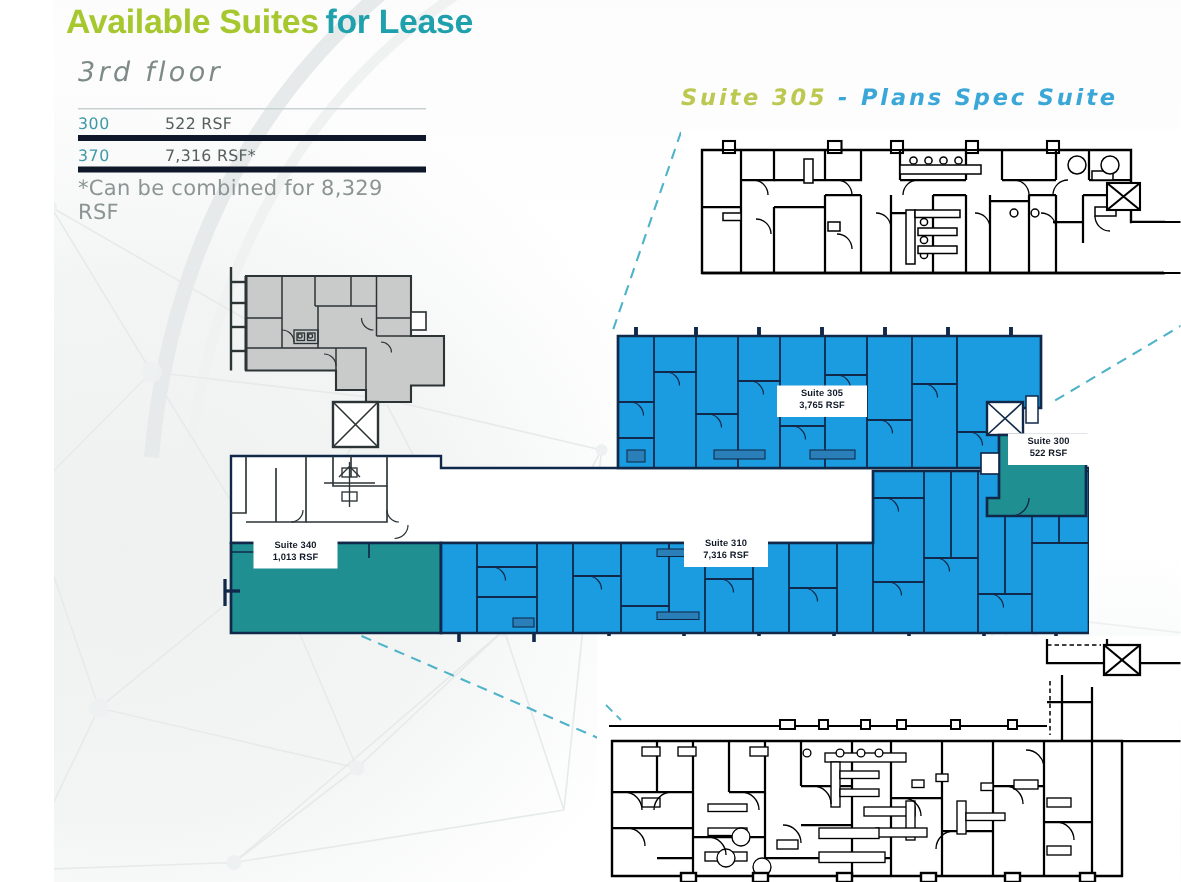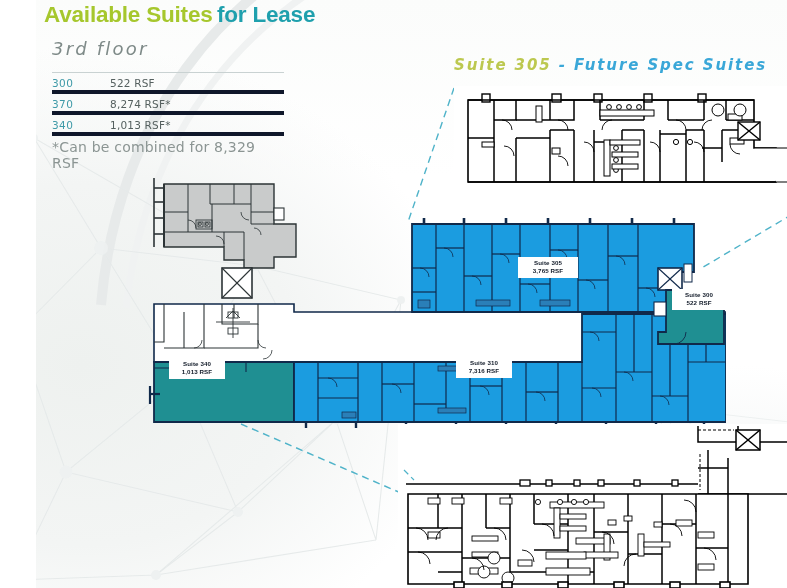--- a/index.html
+++ b/index.html
@@ -120,33 +120,29 @@
 
   <div class="tbl">
     <div class="row head"></div>
 
     <div class="row">
       <div class="c-num">300</div>
       <div class="c-area">522 RSF</div>
     </div>
     <div class="row">
       <div class="c-num">370</div>
-      <div class="c-area">8,274 RSF*</div>
-    </div>
-    <div class="row">
-      <div class="c-num">340</div>
-      <div class="c-area">1,013 RSF*</div>
+      <div class="c-area">7,316 RSF*</div>
     </div>
 
     <div class="note">*Can be combined for 8,329 RSF</div>
   </div>
 
   <div class="inset-title" id="t305">
     <span class="t-olive">Suite 305</span>
-    <span class="t-blue">- Future Spec Suites</span>
+    <span class="t-blue">- Plans Spec Suite</span>
   </div>
   <div class="inset-title" id="t310">
     <span class="t-olive">Suite 310</span>
     <span class="t-blue">- Hypothetical Plans</span>
   </div>
 
   <svg class="noevt" style="position:absolute;left:0;top:0;width:787px;height:588px;">
     <g stroke="#4fb3c9" stroke-width="1.4" stroke-dasharray="7 5" fill="none">
       <line x1="418" y1="88" x2="372" y2="222"></line>
       <line x1="787" y1="196" x2="664" y2="269"></line>

